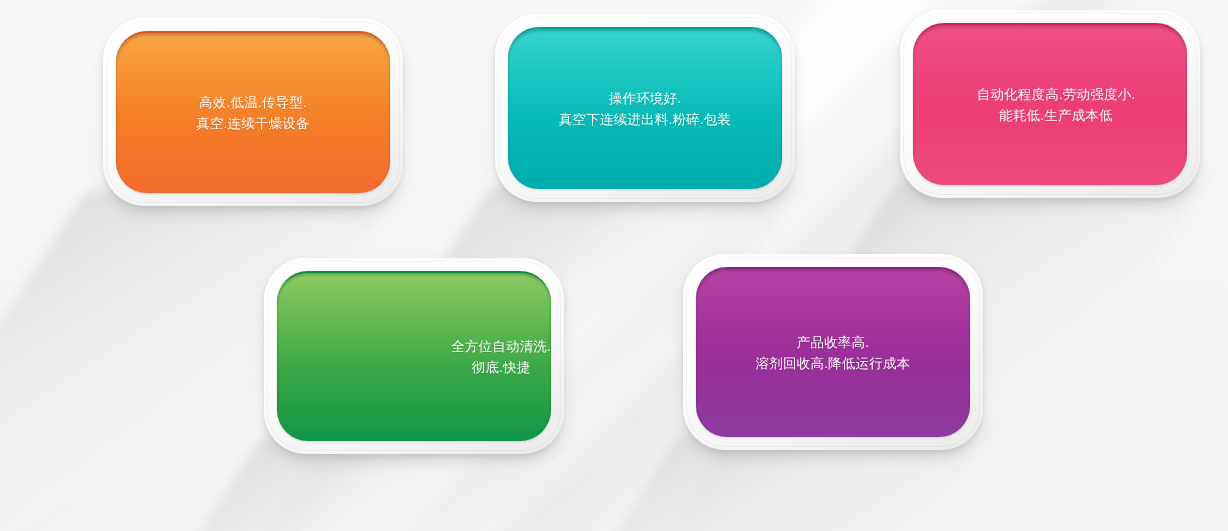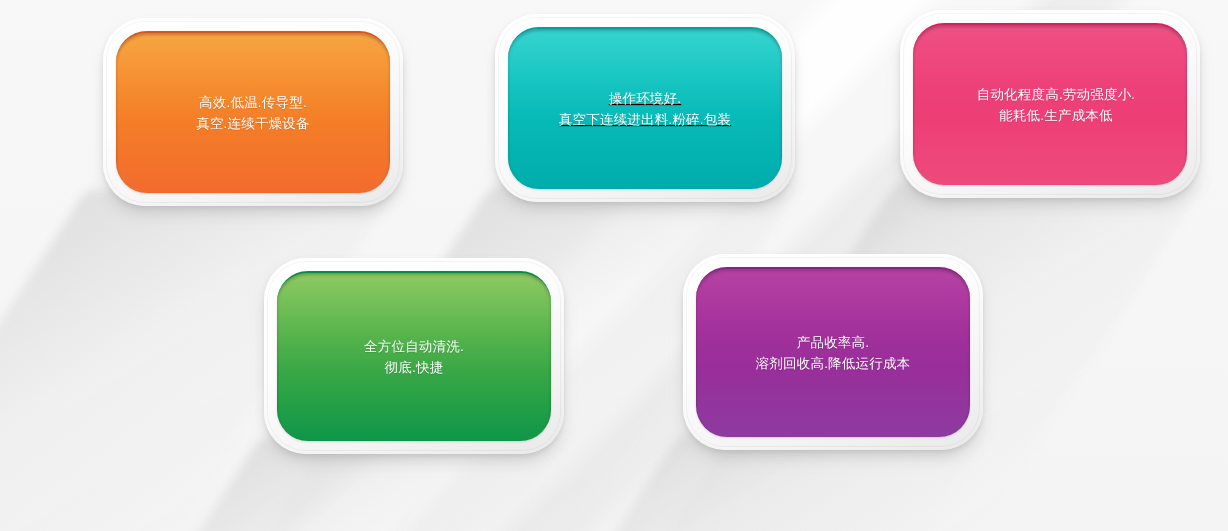--- a/index.html
+++ b/index.html
@@ -110,34 +110,34 @@
     <div class="cast-shadow" style="left: 679px; top: 434px; width: 310px; height: 121px;"></div>
   </div>
 
 <div id="card-layer">
     <div class="card" style="left: 90px; top: 18px; width: 300px; height: 188px; margin-left: 13px;">
       <div class="panel" style="background: linear-gradient(rgb(247, 148, 30) 0%, rgb(242, 107, 46) 100%); border-top: 2px solid rgb(224, 82, 28);">
         <div class="panel-text">高效.低温.传导型.
 真空.连续干燥设备</div>
       </div>
     </div>
-    <div class="card" style="left: 495px; top: 14px; width: 300px; height: 188px; text-decoration: underline;">
+    <div class="card" style="left: 495px; top: 14px; width: 300px; height: 188px;">
       <div class="panel" style="background: linear-gradient(rgb(15, 204, 198) 0%, rgb(0, 172, 172) 100%); border-top: 2px solid rgb(0, 160, 159);">
         <div class="panel-text">操作环境好.
 真空下连续进出料.粉碎.包装</div>
       </div>
     </div>
     <div class="card" style="left: 900px; top: 10px; width: 300px; height: 188px;">
       <div class="panel" style="background: linear-gradient(rgb(236, 47, 110) 0%, rgb(238, 74, 124) 100%); border-top: 2px solid rgb(216, 31, 94); padding-left: 12px;">
         <div class="panel-text">自动化程度高.劳动强度小.
 能耗低.生产成本低</div>
       </div>
     </div>
     <div class="card" style="left: 264px; top: 258px; width: 300px; height: 196px;">
-      <div class="panel" style="background: linear-gradient(rgb(118, 192, 67) 0%, rgb(14, 150, 72) 100%); border-top: 2px solid rgb(11, 138, 65);">
+      <div class="panel" style="background: linear-gradient(rgb(118, 192, 67) 0%, rgb(14, 150, 72) 100%); border-top: 2px solid rgb(11, 138, 65); justify-content: flex-end;">
         <div class="panel-text">全方位自动清洗.
 彻底.快捷</div>
       </div>
     </div>
     <div class="card" style="left: 683px; top: 254px; width: 300px; height: 196px;">
       <div class="panel" style="background: linear-gradient(rgb(168, 30, 146) 0%, rgb(142, 58, 160) 100%); border-top: 2px solid rgb(140, 34, 133);">
         <div class="panel-text">产品收率高.
 溶剂回收高.降低运行成本</div>
       </div>
     </div>

